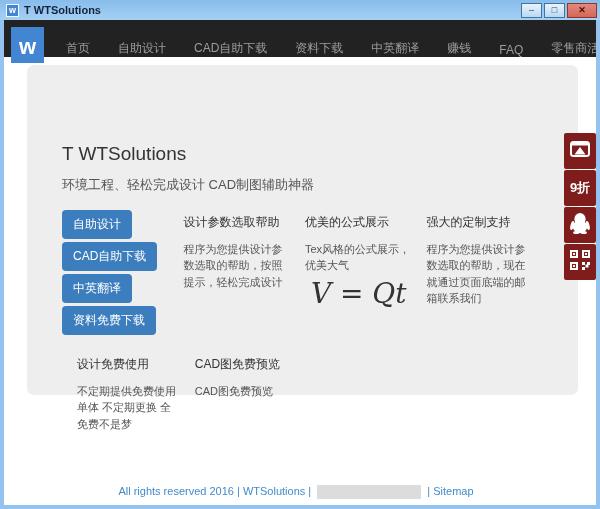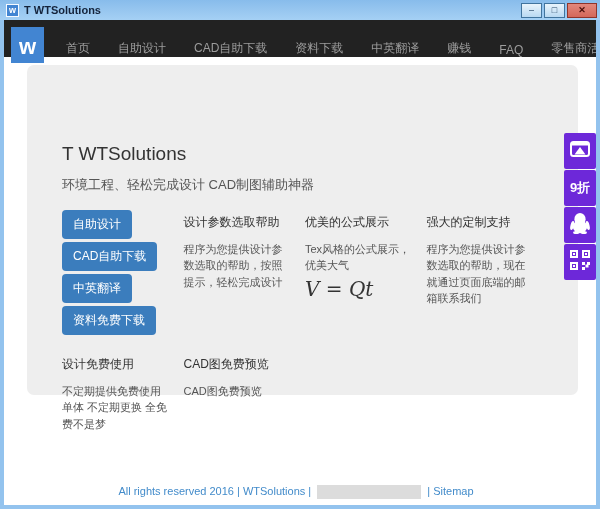--- a/index.html
+++ b/index.html
@@ -20,29 +20,29 @@
   .navbar { height:37px; background:#222; position:relative; }
   .nav-items { display:flex; align-items:flex-end; height:37px; margin-left:48px; }
   .nav-item { padding:0 14px; font-size:12px; color:#9d9d9d; cursor:pointer; white-space:nowrap; }
   .logo { position:absolute; left:7px; top:7px; width:33px; height:36px; background:#4285d2;
           color:#fff; font-weight:bold; font-size:22px; text-align:center; line-height:40px; z-index:5; cursor:pointer; }
   .jumbotron { position:absolute; left:23px; top:45px; width:551px; height:330px;
                background:#eeeeee; border-radius:7px; padding:78px 30px 0 35px; }
   .hero-title { font-size:19px; font-weight:400; color:#333; margin-bottom:11px; }
   .hero-subtitle { font-size:13px; color:#555; margin-bottom:16px; }
   .row { display:flex; }
-  .row2 { margin-top:14px; }
+  .row2 { margin-top:14px;margin-left:15px; }
   .col { width:25%; padding-right:14px; }
   .col h3 { font-size:12px; font-weight:400; color:#333; margin:5px 0 10px; line-height:1.3; }
   .col p { font-size:11px; color:#555; line-height:1.5; }
   .btn { display:table; background:#3b7dbd; color:#fff; font-size:12px; padding:6px 11px;
          border-radius:4px; margin-bottom:3px; cursor:pointer; white-space:nowrap; }
-  .formula { font-family:"DejaVu Serif", serif; font-style:italic; font-size:20px; color:#333; margin-top:3px; }
+  .formula { font-family:"DejaVu Serif", serif; font-style:italic; font-size:28px; color:#333; margin-top:3px;text-align:center; }
   .float-stack { position:absolute; right:0; top:113px; display:flex; flex-direction:column; z-index:10; }
-  .fbtn { width:32px; height:36px; background:#6d28d9; border-radius:2px; margin-bottom:1px;
+  .fbtn { width:32px; height:36px; background:#7f1d1d; border-radius:2px; margin-bottom:1px;
           display:flex; align-items:center; justify-content:center; color:#fff; cursor:pointer; }
   .fbtn .lbl { font-size:13px; font-weight:bold; }
   .footer { position:absolute; left:0; right:8px; bottom:6px; text-align:center;
             font-size:11px; color:#428bca; }
   .footer a { color:#428bca; text-decoration:none; cursor:pointer; }
   .blur-box { display:inline-block; width:104px; height:14px; background:#dcdcdc; vertical-align:middle; margin:0 3px; }
 </style>
 </head>
 <body>
 

